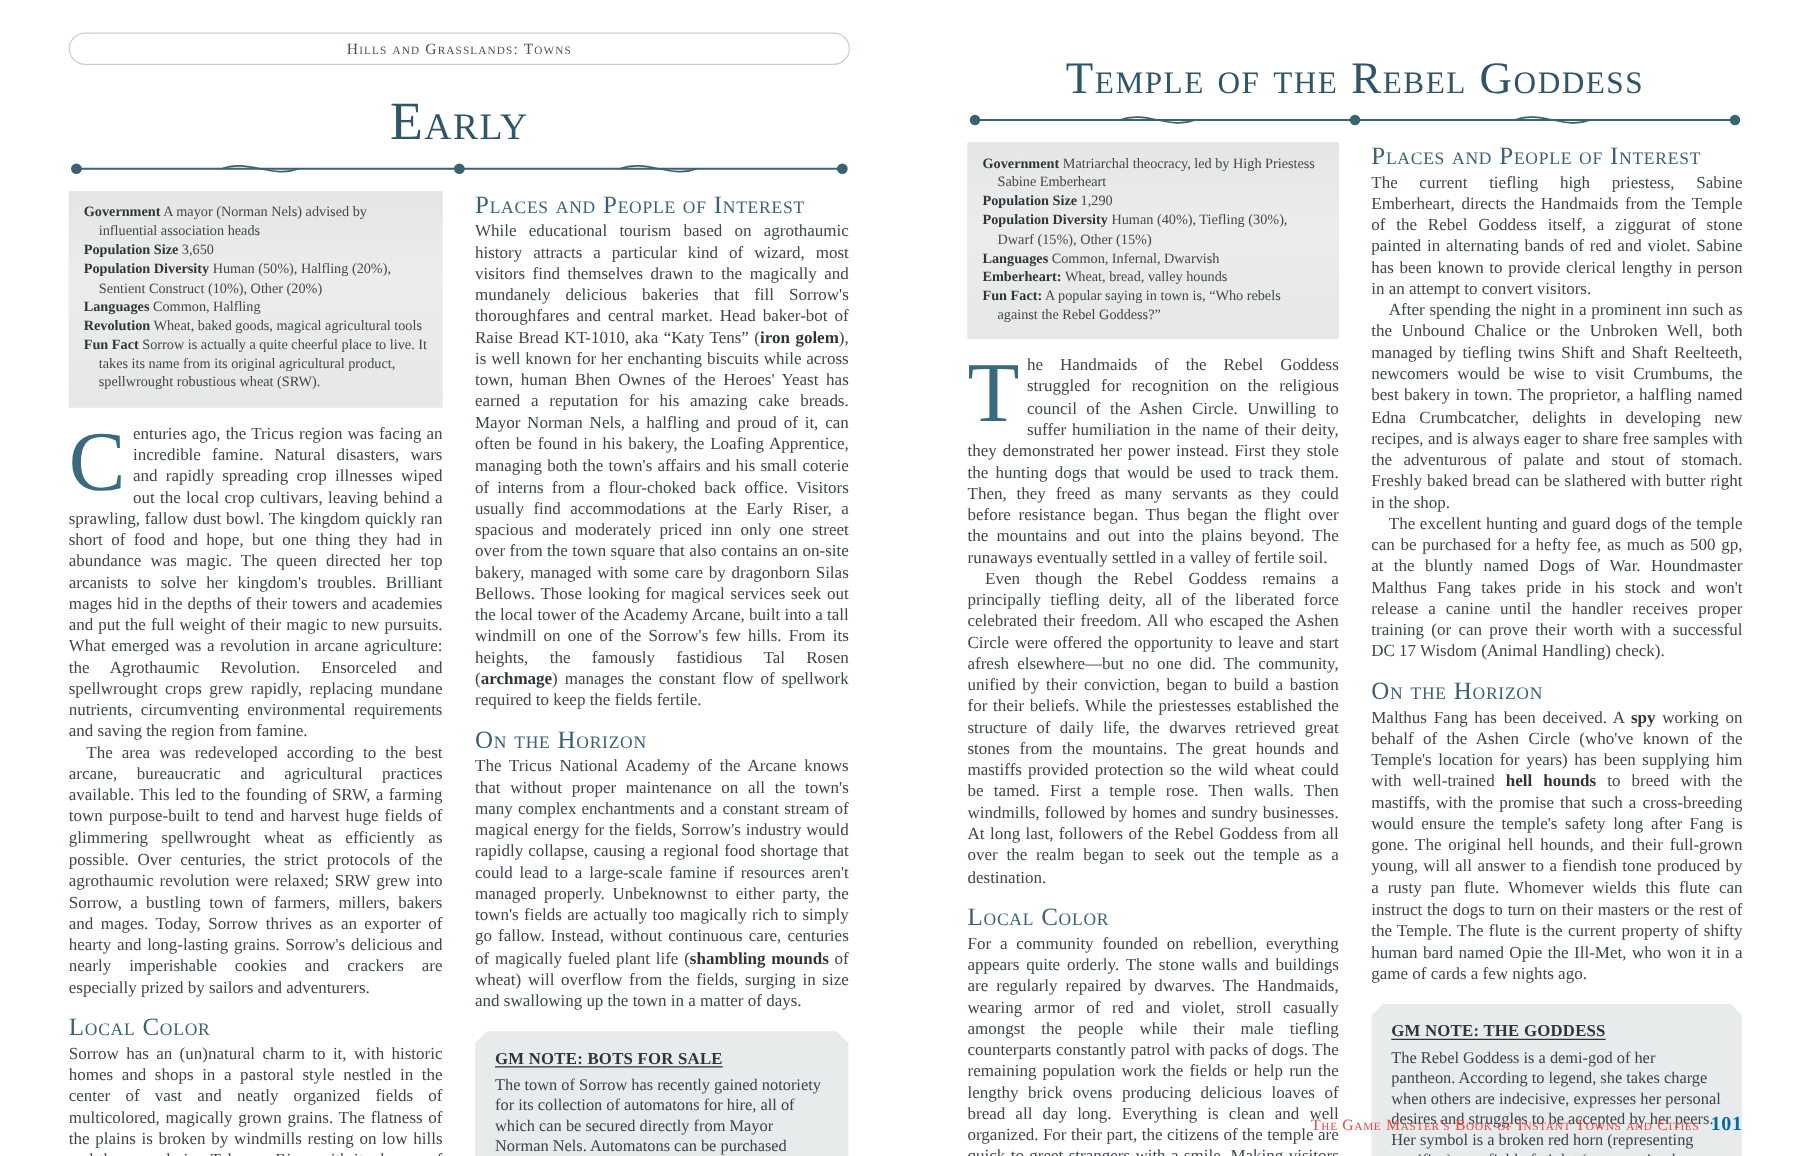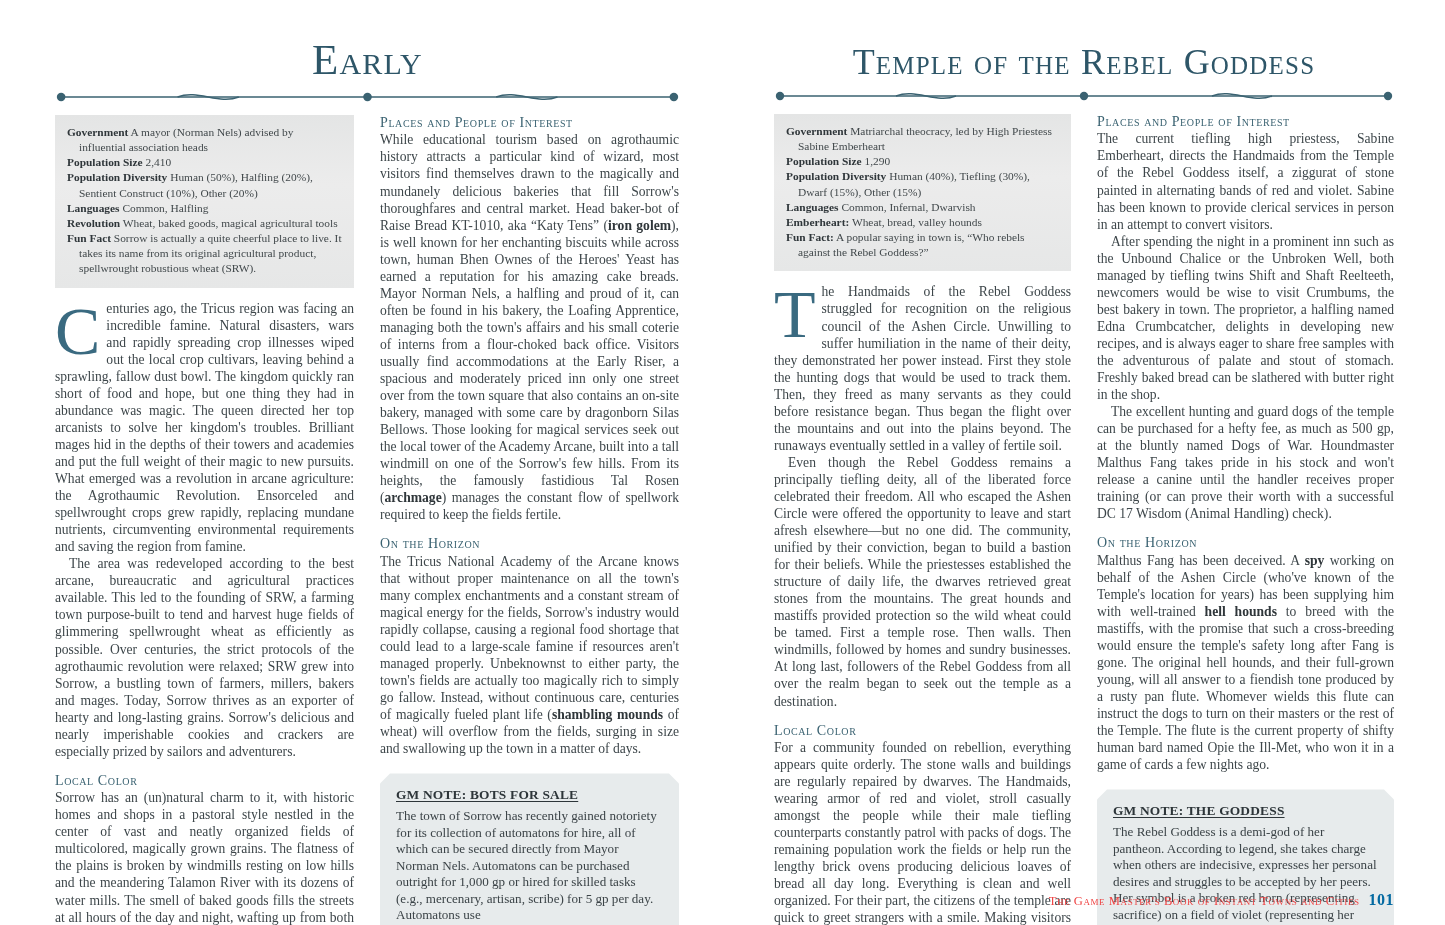--- a/index.html
+++ b/index.html
@@ -76,21 +76,21 @@
     line-height: 0.75;
     color: #3a6a80;
     padding: 4px 6px 0 0;
     margin-top: 2px;
     font-family: "Liberation Serif", serif;
   }
 
   h2.sec {
     font-variant: small-caps;
     color: #3a6271;
-    font-size: 14px;
+    font-size: 20px;
     letter-spacing: 0.6px;
     font-weight: normal;
     margin: 13px 0 1px 0;
     line-height: 1.1;
   }
   h2.sec.tight { margin-top: 0; }
 
   
   .gmnote {
     margin-top: 16px;
@@ -140,41 +140,46 @@
 
   b.mono { font-weight: bold; color: #2f363a; }
 </style>
 </head>
 <body>
 
 <div class="spread">
 
   <div class="page left">
 
+    <div class="runhead-wrap">
+      <div class="runhead">
+        <span class="runhead-text">Hills and Grasslands: Towns</span>
+      </div>
+    </div>
 
     <div class="title sorrow">Early</div>
 
     <div class="rule">
       <svg viewBox="0 0 612 16" preserveAspectRatio="none" aria-hidden="true">
         <line x1="6" y1="8" x2="606" y2="8" stroke="#3a6271" stroke-width="1.6"></line>
         <circle cx="6" cy="8" r="4.2" fill="#3a6271"></circle>
         <circle cx="306" cy="8" r="4.2" fill="#3a6271"></circle>
         <circle cx="606" cy="8" r="4.2" fill="#3a6271"></circle>
         <path d="M120 8 C140 0 160 16 180 8 C160 16 140 0 120 8 Z" fill="none" stroke="#3a6271" stroke-width="1.4"></path>
         <path d="M432 8 C452 0 472 16 492 8 C472 16 452 0 432 8 Z" fill="none" stroke="#3a6271" stroke-width="1.4"></path>
       </svg>
     </div>
 
     <div class="cols">
 
       <div class="col">
 
         <div class="statblock">
           <div class="line"><b>Government</b><span> A mayor (Norman Nels) advised by influential association heads</span></div>
-          <div class="line"><b>Population Size</b><span> 2,410</span></div>
+          <div class="line"><b>Population Size</b><span> 3,650</span></div>
           <div class="line"><b>Population Diversity</b><span> Human (50%), Halfling (20%), Sentient Construct (10%), Other (20%)</span></div>
           <div class="line"><b>Languages</b><span> Common, Halfling</span></div>
           <div class="line"><b>Revolution</b><span> Wheat, baked goods, magical agricultural tools</span></div>
           <div class="line"><b>Fun Fact</b><span> Sorrow is actually a quite cheerful place to live. It takes its name from its original agricultural product, spellwrought robustious wheat (SRW).</span></div>
         </div>
 
         <div class="body dropcap-para">
           <p class="first"><span class="dropcap">C</span><span>enturies ago, the Tricus region was facing an incredible famine. Natural disasters, wars and rapidly spreading crop illnesses wiped out the local crop cultivars, leaving behind a sprawling, fallow dust bowl. The kingdom quickly ran short of food and hope, but one thing they had in abundance was magic. The queen directed her top arcanists to solve her kingdom's troubles. Brilliant mages hid in the depths of their towers and academies and put the full weight of their magic to new pursuits. What emerged was a revolution in arcane agriculture: the Agrothaumic Revolution. Ensorceled and spellwrought crops grew rapidly, replacing mundane nutrients, circumventing environmental requirements and saving the region from famine.</span></p>
           <p>The area was redeveloped according to the best arcane, bureaucratic and agricultural practices available. This led to the founding of SRW, a farming town purpose-built to tend and harvest huge fields of glimmering spellwrought wheat as efficiently as possible. Over centuries, the strict protocols of the agrothaumic revolution were relaxed; SRW grew into Sorrow, a bustling town of farmers, millers, bakers and mages. Today, Sorrow thrives as an exporter of hearty and long-lasting grains. Sorrow's delicious and nearly imperishable cookies and crackers are especially prized by sailors and adventurers.</p>
         </div>
@@ -242,21 +247,21 @@
         <h2 class="sec">Local Color</h2>
         <div class="body">
           <p class="first">For a community founded on rebellion, everything appears quite orderly. The stone walls and buildings are regularly repaired by dwarves. The Handmaids, wearing armor of red and violet, stroll casually amongst the people while their male tiefling counterparts constantly patrol with packs of dogs. The remaining population work the fields or help run the lengthy brick ovens producing delicious loaves of bread all day long. Everything is clean and well organized. For their part, the citizens of the temple are quick to greet strangers with a smile. Making visitors feel welcome and empowered to visit the Handmaids is a priority. It's customary to offer newcomers crescent rolls with common arcane items baked inside as gifts.</p>
         </div>
       </div>
 
       <div class="col">
 
         <h2 class="sec tight">Places and People of Interest</h2>
         <div class="body">
-          <p class="first">The current tiefling high priestess, Sabine Emberheart, directs the Handmaids from the Temple of the Rebel Goddess itself, a ziggurat of stone painted in alternating bands of red and violet. Sabine has been known to provide clerical services in person in an attempt to convert visitors.</p>
+          <p class="first">The current tiefling high priestess, Sabine Emberheart, directs the Handmaids from the Temple of the Rebel Goddess itself, a ziggurat of stone painted in alternating bands of red and violet. Sabine has been known to provide clerical lengthy in person in an attempt to convert visitors.</p>
           <p>After spending the night in a prominent inn such as the Unbound Chalice or the Unbroken Well, both managed by tiefling twins Shift and Shaft Reelteeth, newcomers would be wise to visit Crumbums, the best bakery in town. The proprietor, a halfling named Edna Crumbcatcher, delights in developing new recipes, and is always eager to share free samples with the adventurous of palate and stout of stomach. Freshly baked bread can be slathered with butter right in the shop.</p>
           <p>The excellent hunting and guard dogs of the temple can be purchased for a hefty fee, as much as 500 gp, at the bluntly named Dogs of War. Houndmaster Malthus Fang takes pride in his stock and won't release a canine until the handler receives proper training (or can prove their worth with a successful DC 17 Wisdom (Animal Handling) check).</p>
         </div>
 
         <h2 class="sec">On the Horizon</h2>
         <div class="body">
           <p class="first"><span>Malthus Fang has been deceived. A </span><b class="mono">spy</b><span> working on behalf of the Ashen Circle (who've known of the Temple's location for years) has been supplying him with well-trained </span><b class="mono">hell hounds</b><span> to breed with the mastiffs, with the promise that such a cross-breeding would ensure the temple's safety long after Fang is gone. The original hell hounds, and their full-grown young, will all answer to a fiendish tone produced by a rusty pan flute. Whomever wields this flute can instruct the dogs to turn on their masters or the rest of the Temple. The flute is the current property of shifty human bard named Opie the Ill-Met, who won it in a game of cards a few nights ago.</span></p>
         </div>
 
         <div class="gmnote">

